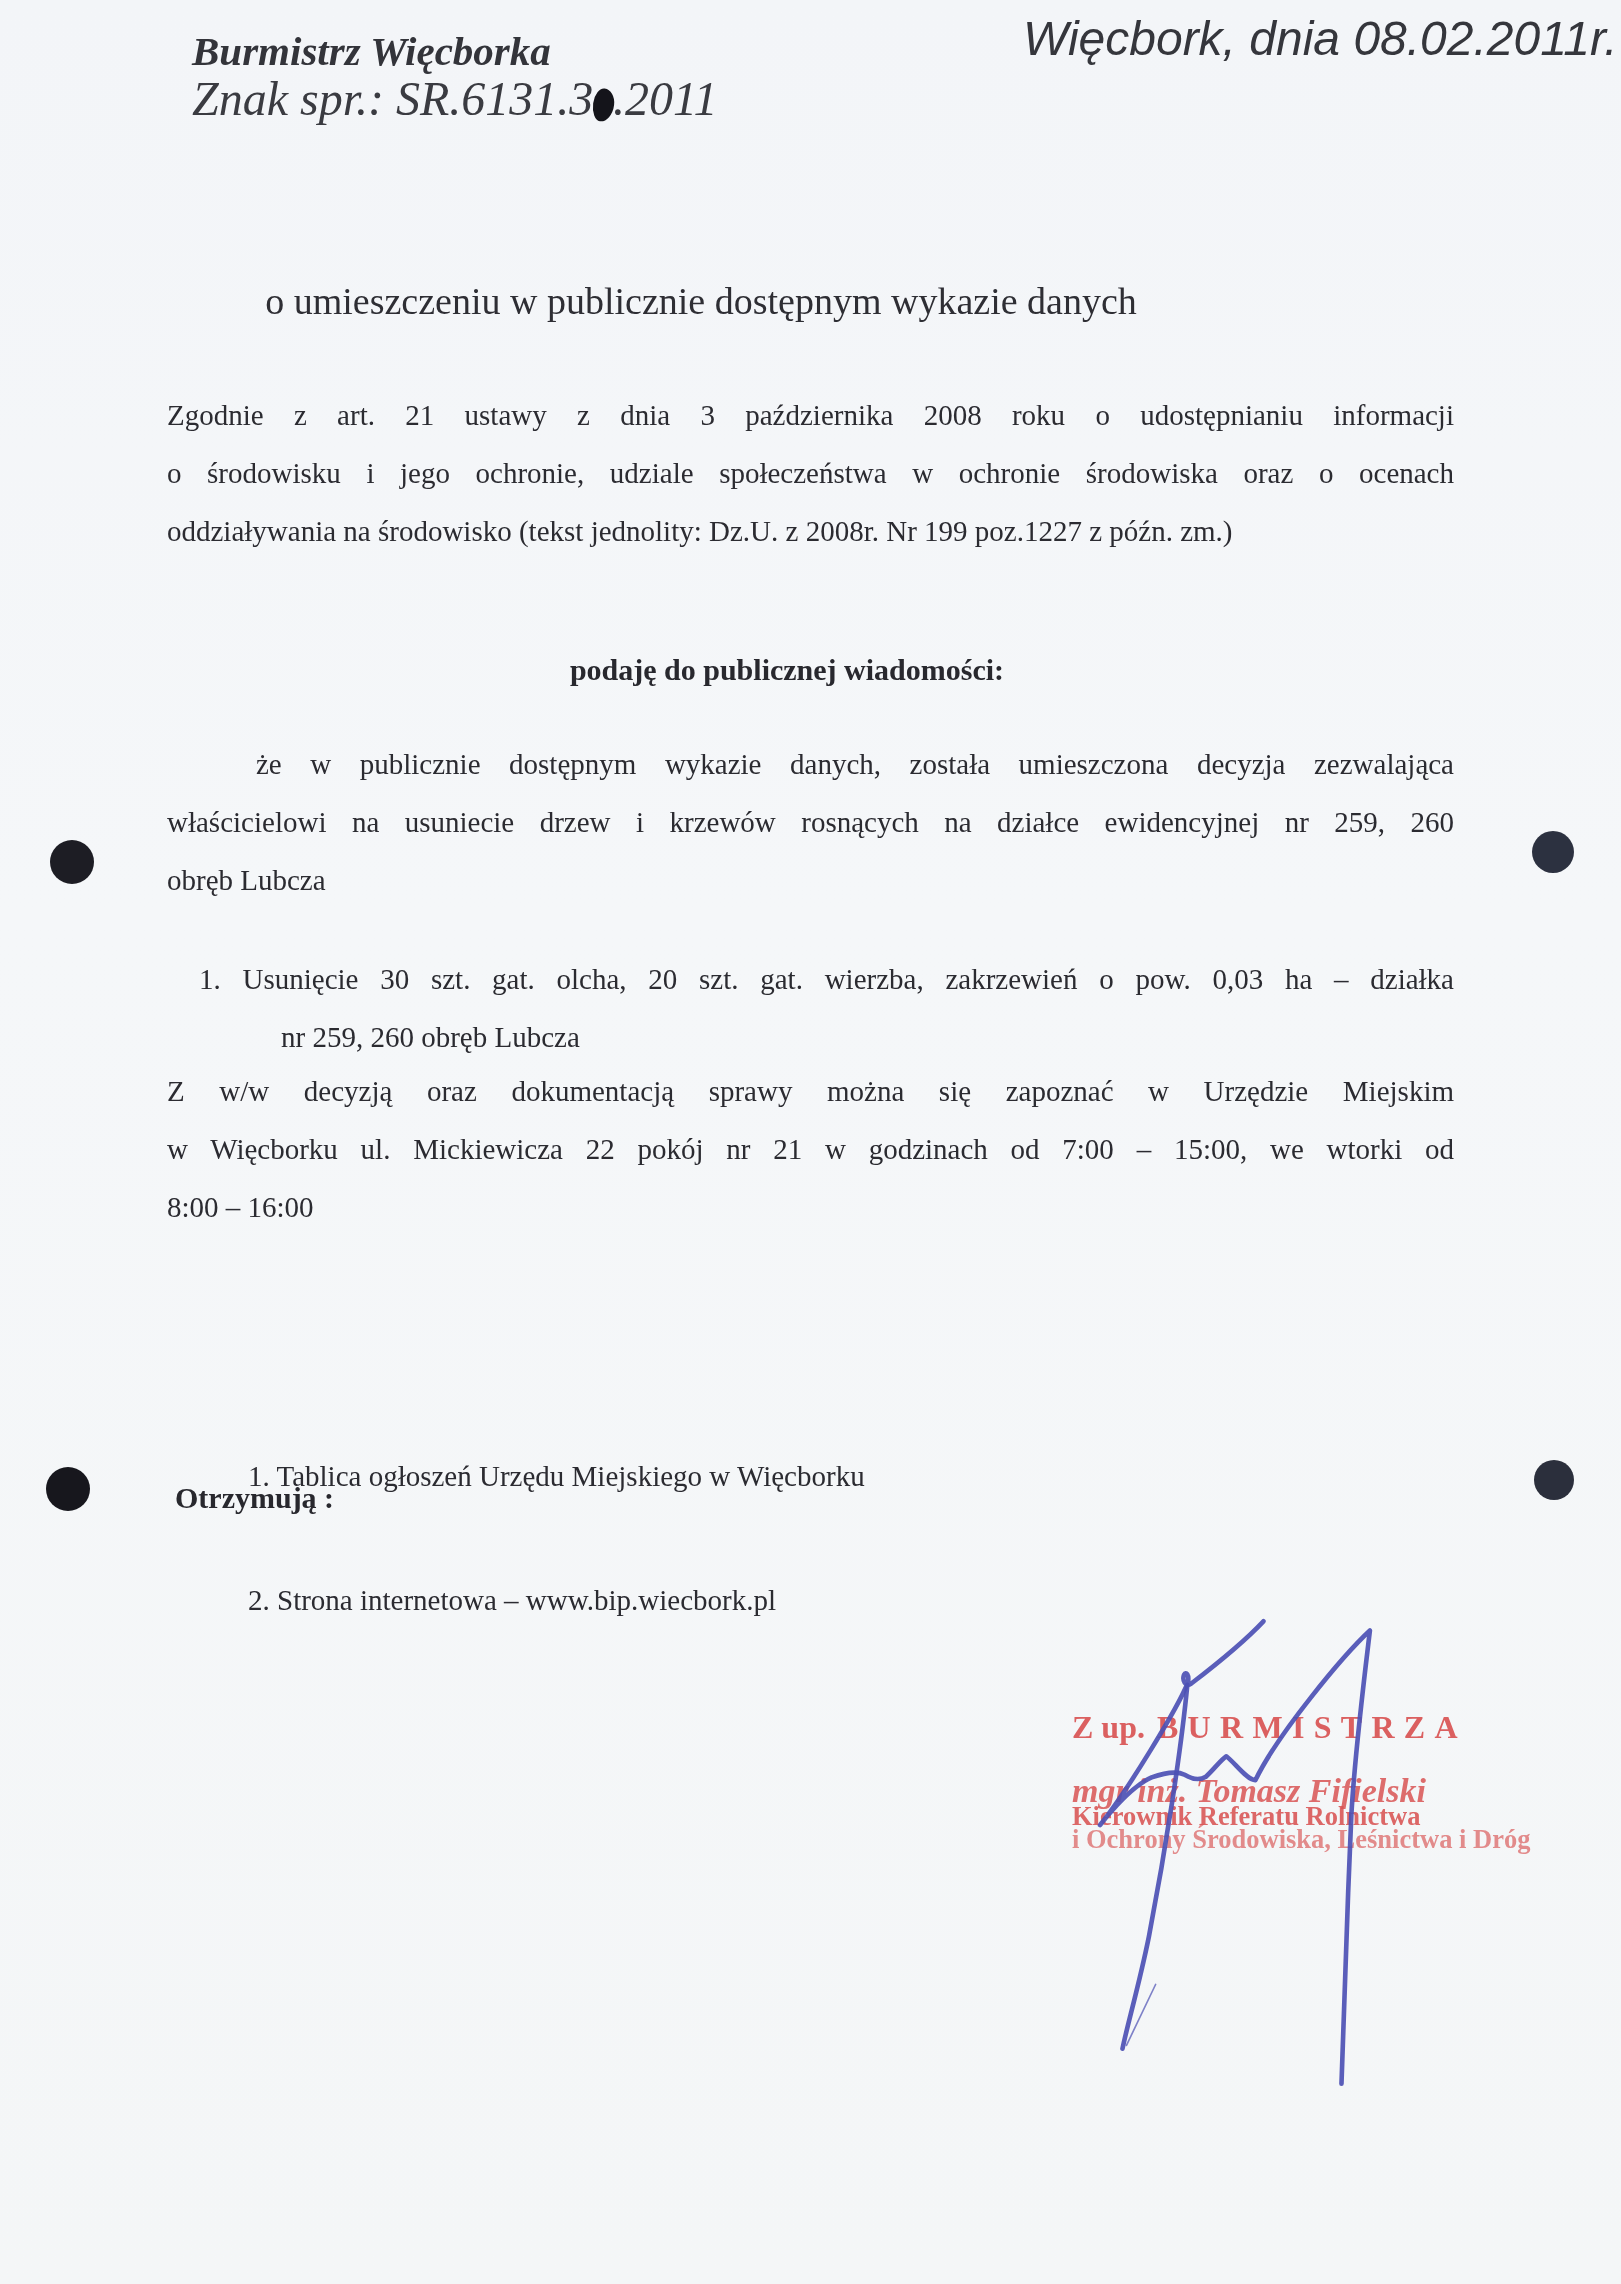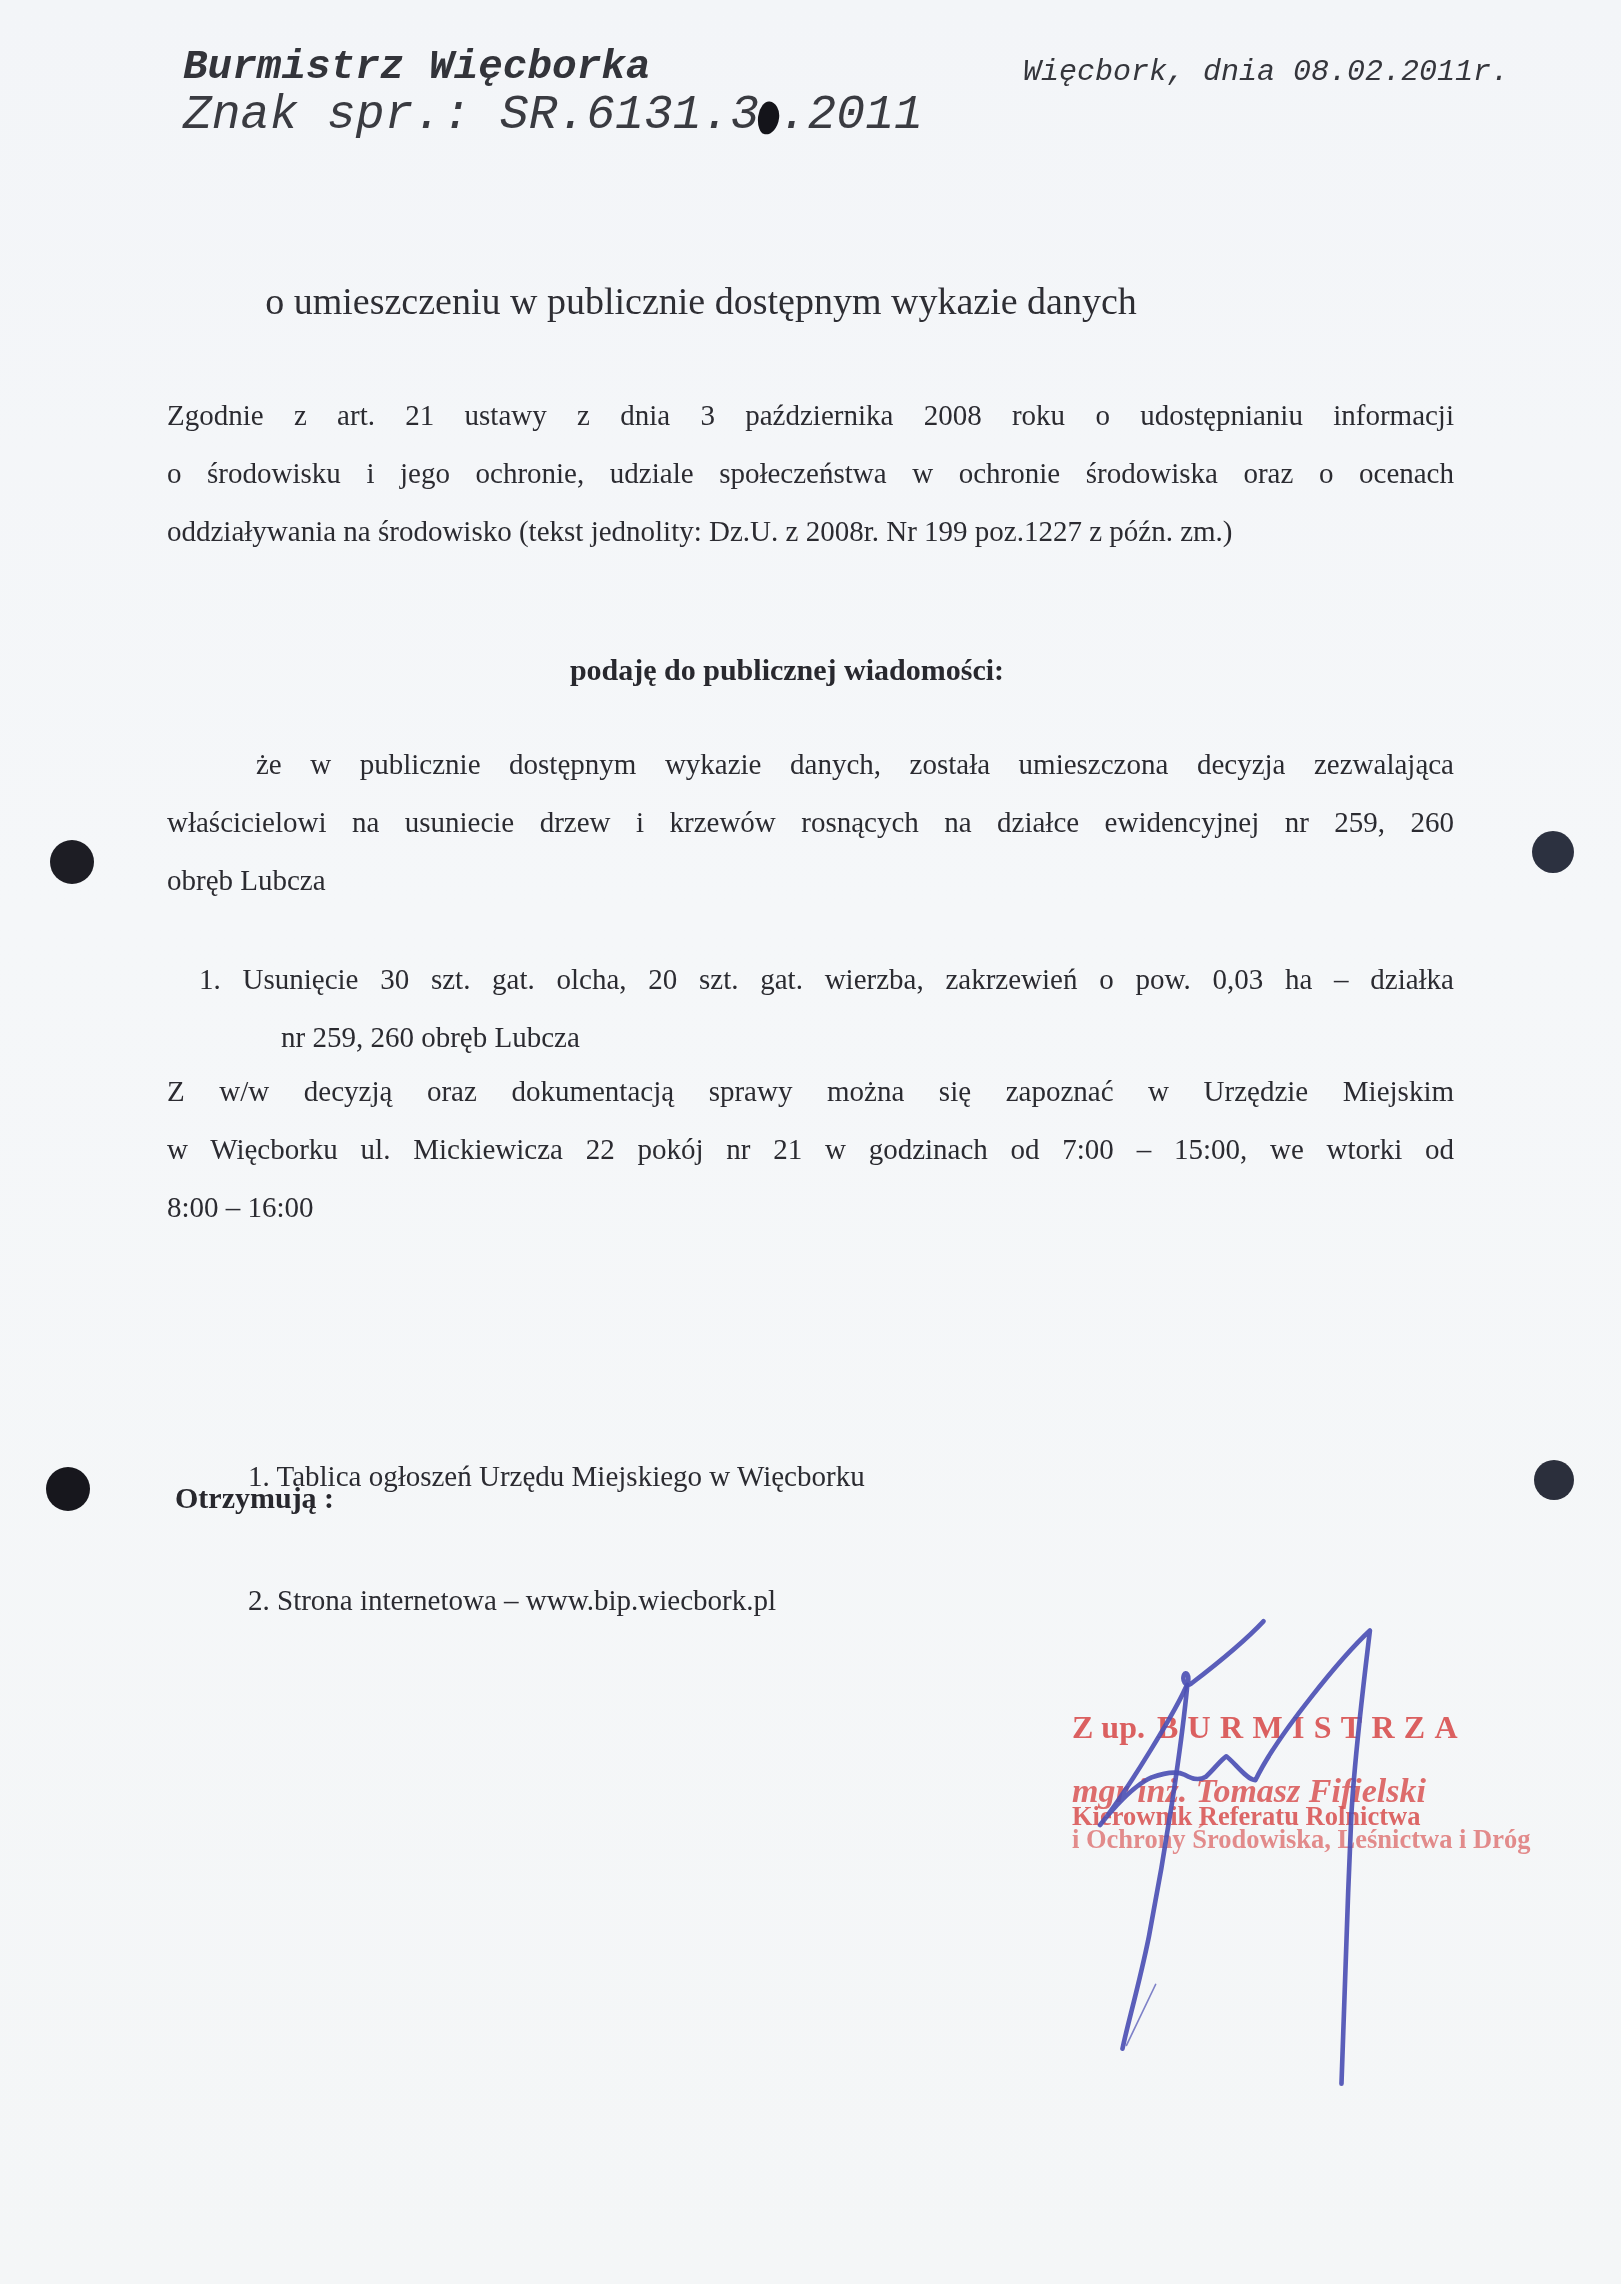--- a/index.html
+++ b/index.html
@@ -10,30 +10,30 @@
     margin:0 auto;
     background:#f4f6f8;
     background-image:linear-gradient(180deg,#f3f5f8 0%,#f5f7f9 40%,#f4f6f7 100%);
     overflow:hidden;
     font-family:"Liberation Serif","DejaVu Serif",serif;
     color:#2b2b31;
   }
   .abs{position:absolute;}
 
   
-  .hdr-left{left:183px;top:29px;font-family:Liberation Mono, monospace;margin-top:16px;}
+  .hdr-left{left:192px;top:29px;font-family:Liberation Serif, serif;}
   .issuer{font-size:41px;line-height:44px;font-weight:bold;font-style:italic;color:#33343a;}
   .case-line{margin-top:5.3px;font-size:48px;line-height:42px;font-style:italic;color:#3a3b41;white-space:nowrap;}
   .ink-blot{
     display:inline-block;width:21px;height:33px;margin:0 -0.7px;
     background:#14141a;border-radius:46% 54% 58% 42%/48% 46% 54% 52%;
     transform:translateY(6.6px) rotate(7deg);
   }
-  .hdr-right{left:1023px;top:52px;font-family:Liberation Mono, monospace;
-    font-size:30px;line-height:41px;font-style:italic;color:#35363c;white-space:nowrap;}
+  .hdr-right{left:1023px;top:18px;font-family:Liberation Sans, sans-serif;
+    font-size:48px;line-height:41px;font-style:italic;color:#35363c;white-space:nowrap;}
 
   
   .doc-title{left:0;top:230px;width:1622px;text-align:center;
     font-size:53px;line-height:53px;font-weight:bold;letter-spacing:2px;color:#2a2a30;}
   .doc-subtitle{left:0;top:281px;width:1402px;text-align:center;
     font-size:38px;line-height:41px;color:#2e2e34;}
 
   
   .body-block{left:167px;width:1287px;}
   .bl{font-size:29px;line-height:58px;white-space:normal;

